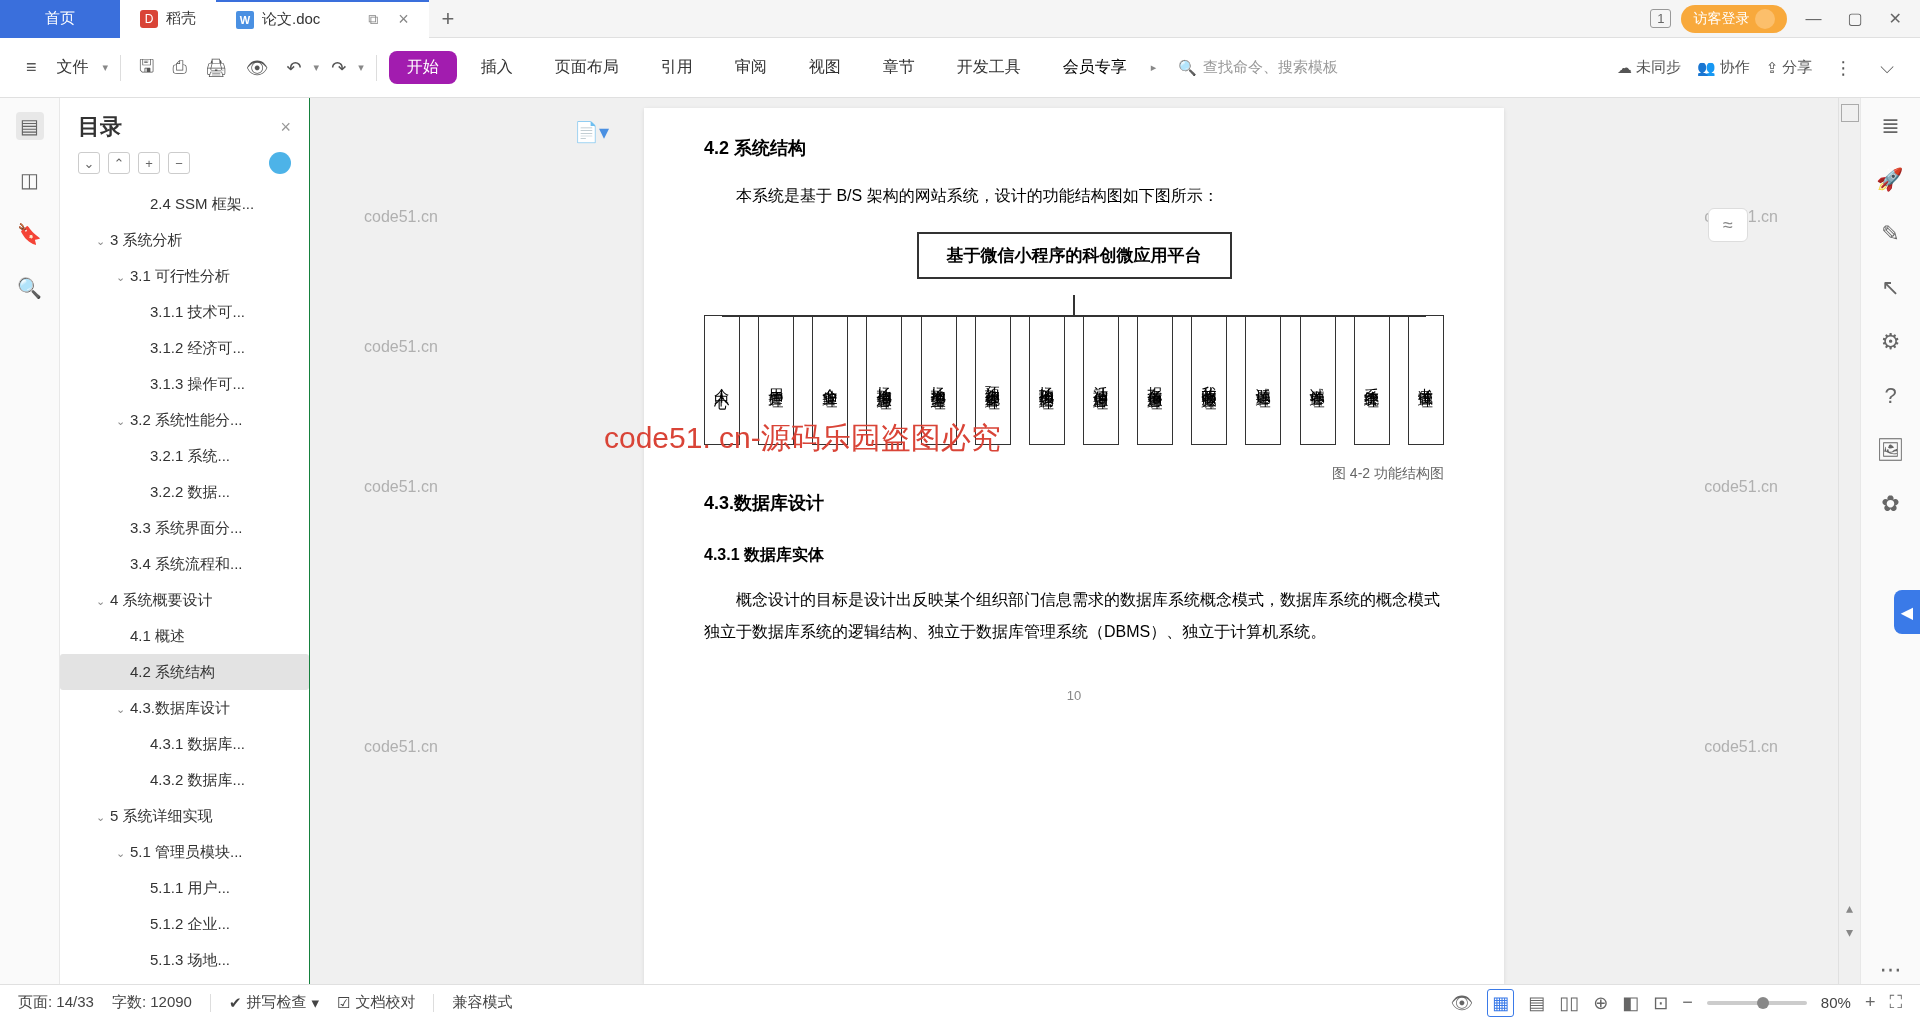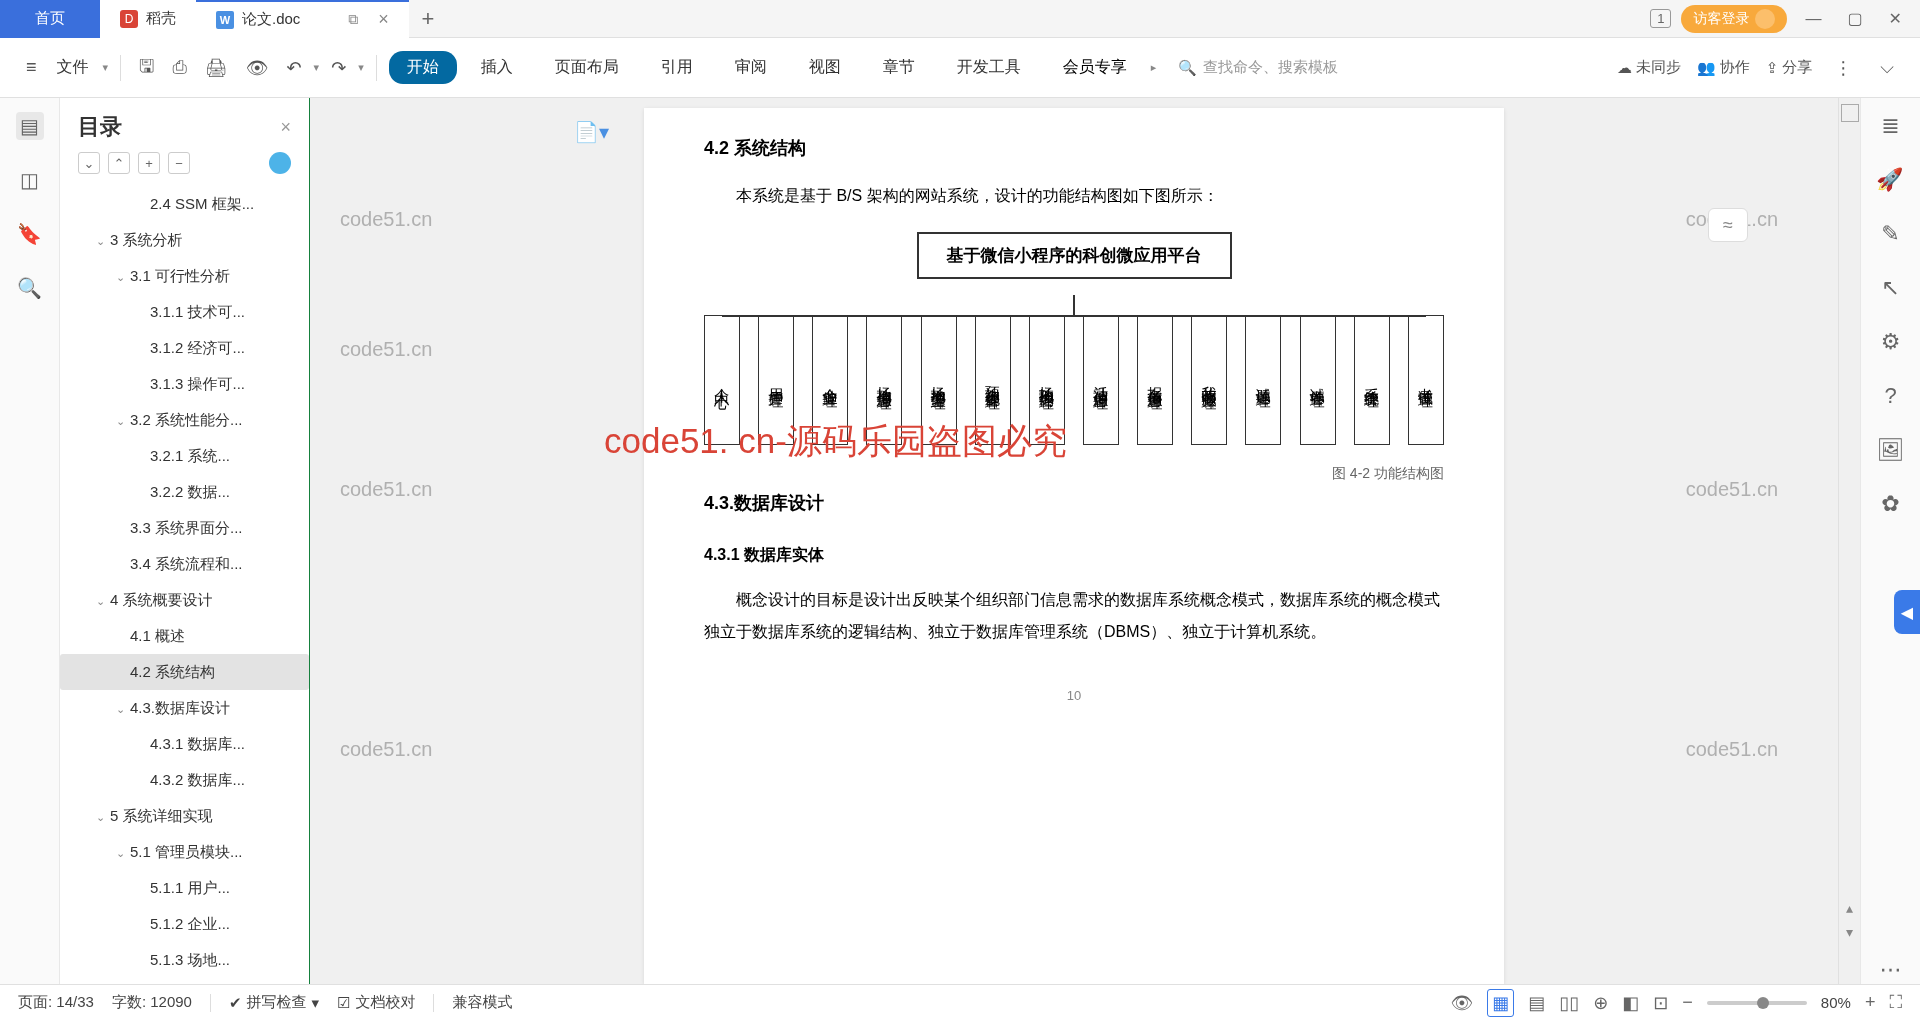--- a/index.html
+++ b/index.html
@@ -1,42 +1,42 @@
 <!DOCTYPE html>
 <html><head>
 <meta charset="utf-8">
 <style>
 * { margin: 0; padding: 0; box-sizing: border-box; font-family: "Microsoft YaHei", "PingFang SC", sans-serif; }
 body { width: 1920px; height: 1020px; background: #fff; overflow: hidden; position: relative; }
 
 
 .tab-bar { height: 38px; background: #f5f5f5; display: flex; align-items: center; border-bottom: 1px solid #e0e0e0; }
 .tab { height: 38px; display: flex; align-items: center; padding: 0 20px; font-size: 15px; gap: 8px; cursor: pointer; }
-.tab.home { background: #3a6fdc; color: #fff; width: 100px; justify-content: center; }
+.tab.home { background: #3a6fdc; color: #fff; width: 120px; justify-content: center; }
 .tab.dk { background: #fff; color: #333; }
 .tab.dk .dk-icon { width: 18px; height: 18px; background: #d94437; border-radius: 3px; display: flex; align-items: center; justify-content: center; color: #fff; font-size: 12px; }
 .tab.doc { background: #fff; color: #333; border-top: 2px solid #3a6fdc; }
 .tab.doc .doc-icon { width: 18px; height: 18px; background: #4a90e2; border-radius: 2px; display: flex; align-items: center; justify-content: center; color: #fff; font-size: 11px; font-weight: bold; }
 .tab-close { color: #888; font-size: 18px; margin-left: 12px; }
 .tab-dup { color: #888; font-size: 14px; margin-left: 40px; }
 .tab-add { width: 38px; text-align: center; color: #666; font-size: 22px; cursor: pointer; }
 .tab-bar-right { margin-left: auto; display: flex; align-items: center; gap: 10px; padding-right: 10px; }
 .badge-1 { border: 1px solid #999; border-radius: 3px; padding: 1px 6px; font-size: 13px; color: #666; }
 .login-btn { background: #f8a93c; color: #fff; border-radius: 14px; padding: 4px 12px; font-size: 14px; display: flex; align-items: center; gap: 6px; }
 .avatar-ic { width: 20px; height: 20px; background: #fcbf6b; border-radius: 50%; }
 .win-ctrl { color: #666; font-size: 16px; padding: 0 8px; cursor: pointer; }
 
 
 .ribbon { height: 60px; display: flex; align-items: center; padding: 0 20px; border-bottom: 1px solid #e0e0e0; gap: 6px; }
 .ribbon-ic { color: #555; font-size: 18px; cursor: pointer; padding: 4px 6px; }
 .ribbon-file { font-size: 16px; color: #333; margin: 0 8px; }
 .ribbon-dd { color: #888; font-size: 11px; }
 .ribbon-sep { width: 1px; height: 26px; background: #ddd; margin: 0 6px; }
 .ribbon-tab { font-size: 16px; color: #333; padding: 6px 18px; cursor: pointer; }
-.ribbon-tab.active { background: #0369a1; color: #fff; border-radius: 14px; }
+.ribbon-tab.active { background: #a21caf; color: #fff; border-radius: 8px; }
 .ribbon-tab.member { color: #000000; font-family: Liberation Serif, serif; }
 .ribbon-search { flex: 1; max-width: 220px; display: flex; align-items: center; color: #999; font-size: 15px; gap: 6px; margin-left: 16px; }
 .ribbon-right { margin-left: auto; display: flex; align-items: center; gap: 16px; color: #555; font-size: 15px; }
 .ribbon-right-item { display: flex; align-items: center; gap: 4px; cursor: pointer; }
 
 
 .main { display: flex; height: calc(100% - 38px - 60px - 36px); }
 
 
 .left-rail { width: 60px; background: #fafafa; border-right: 1px solid #e8e8e8; display: flex; flex-direction: column; align-items: center; padding-top: 14px; gap: 26px; }
@@ -71,22 +71,22 @@
 .org { margin: 20px 0; }
 .org-root { border: 2px solid #333; padding: 10px 28px; font-size: 17px; font-weight: bold; width: fit-content; margin: 0 auto 16px; }
 .org-line-v { width: 2px; height: 20px; background: #333; margin: 0 auto; }
 .org-line-h { height: 2px; background: #333; margin: 0 18px; }
 .org-children { display: flex; justify-content: space-between; gap: 6px; margin-top: -2px; }
 .org-child { border: 1.5px solid #333; width: 36px; padding: 10px 4px; font-size: 15px; writing-mode: vertical-rl; text-orientation: upright; text-align: center; letter-spacing: 2px; line-height: 1.3; display: flex; align-items: center; justify-content: center; min-height: 130px; }
 .caption { text-align: right; font-size: 14px; color: #666; margin-top: 10px; }
 .page-num { text-align: center; font-size: 13px; color: #888; margin-top: 40px; }
 
 
-.wm { position: absolute; color: #b0b0b0; font-size: 20px; pointer-events: none; }
-.wm-red { position: absolute; color: #d94437; font-size: 35px; font-weight: 500; pointer-events: none; white-space: nowrap; }
+.wm { position: absolute; color: #b0b0b0; font-size: 16px; pointer-events: none; margin-left: 24px; }
+.wm-red { position: absolute; color: #d94437; font-size: 30px; font-weight: 500; pointer-events: none; white-space: nowrap; }
 
 
 .right-rail { width: 60px; background: #fafafa; border-left: 1px solid #e8e8e8; display: flex; flex-direction: column; align-items: center; padding-top: 14px; gap: 26px; }
 .right-rail .rail-ic { font-size: 22px; }
 
 
 .vscroll { width: 22px; background: #f0f0f0; border-left: 1px solid #e0e0e0; position: relative; }
 .vscroll-arrow { color: #888; font-size: 14px; text-align: center; padding: 4px 0; cursor: pointer; }
 .vscroll .top-box { position: absolute; top: 6px; left: 2px; width: 18px; height: 18px; border: 1px solid #aaa; }
 

